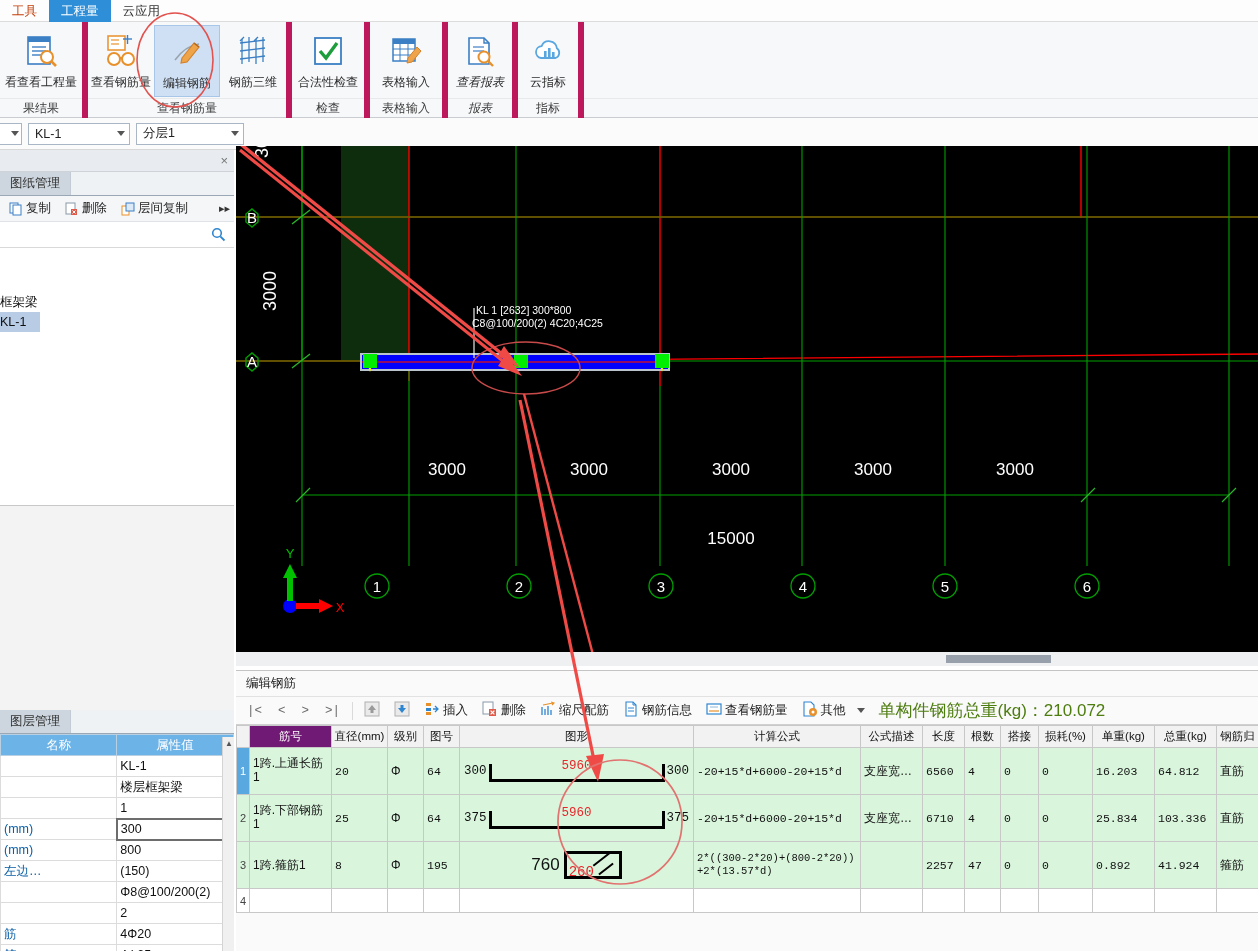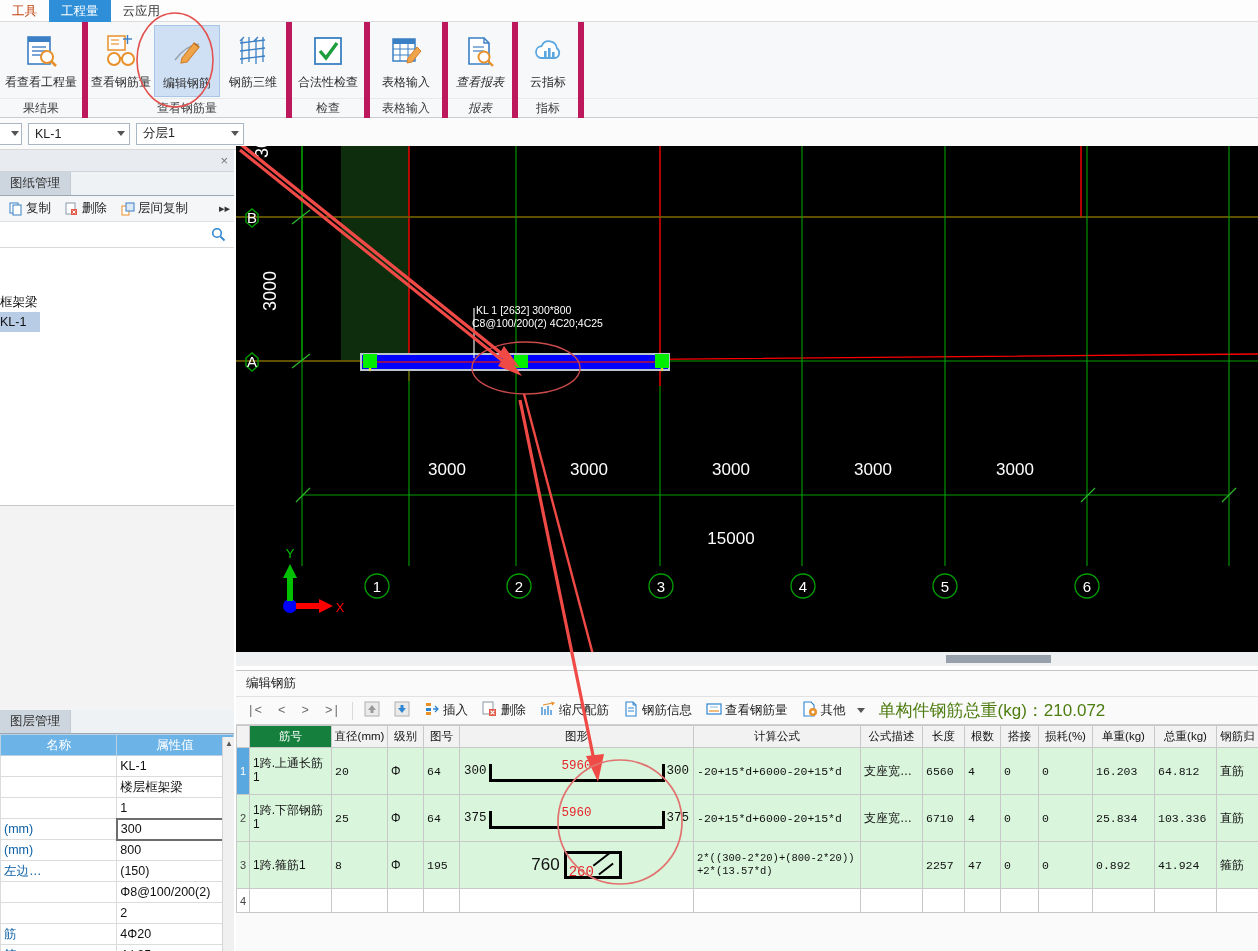--- a/index.html
+++ b/index.html
@@ -118,21 +118,21 @@
   .tb-nav { padding: 0 7px; color: #6b6b6b; font-size: 12.5px; font-family: "Liberation Mono", monospace; }
   .tb-item { display: flex; align-items: center; gap: 3px; padding: 0 6px; font-size: 12.5px; color: #1a1a1a; white-space: nowrap; }
   .tb-sep { width: 1px; height: 18px; background: #dadada; margin: 0 3px; }
   .tb-total { font-size: 17px; color: #4d7c0f; padding-left: 6px; white-space: nowrap; }
 
   table.rebar { border-collapse: collapse; table-layout: fixed; width: 1022px; font-size: 12px; }
   table.rebar th {
     background: #f2f2f2; border: 1px solid #c8c8c8; font-weight: normal; height: 22px;
     color: #111; font-size: 11.5px; padding: 0 2px; white-space: nowrap;
   }
-  table.rebar th.sel { background: #15803d; color: #fff; }
+  table.rebar th.sel { background: #701a75; color: #fff; }
   table.rebar td {
     border: 1px solid #c8c8c8; background: #d9f5dc; height: 47px; padding: 1px 3px;
     vertical-align: middle; color: #111; overflow: hidden;
   }
   table.rebar td.rowno { width: 13px; background: #d9f5dc; text-align: center; padding: 0; font-size: 11px; color: #444; }
   table.rebar tr.r1 td.rowno { background: #5aa8e0; color: #fff; }
   table.rebar tr.empty td { height: 24px; background: #ffffff; }
   .cellmono { font-family: "Liberation Mono", "DejaVu Sans Mono", monospace; font-size: 11.5px; }
   .shapecell { display: flex; align-items: center; justify-content: center; gap: 2px; height: 44px; }
   .hooklen { font-size: 12.5px; color: #111; font-family: "Liberation Mono", monospace; }

